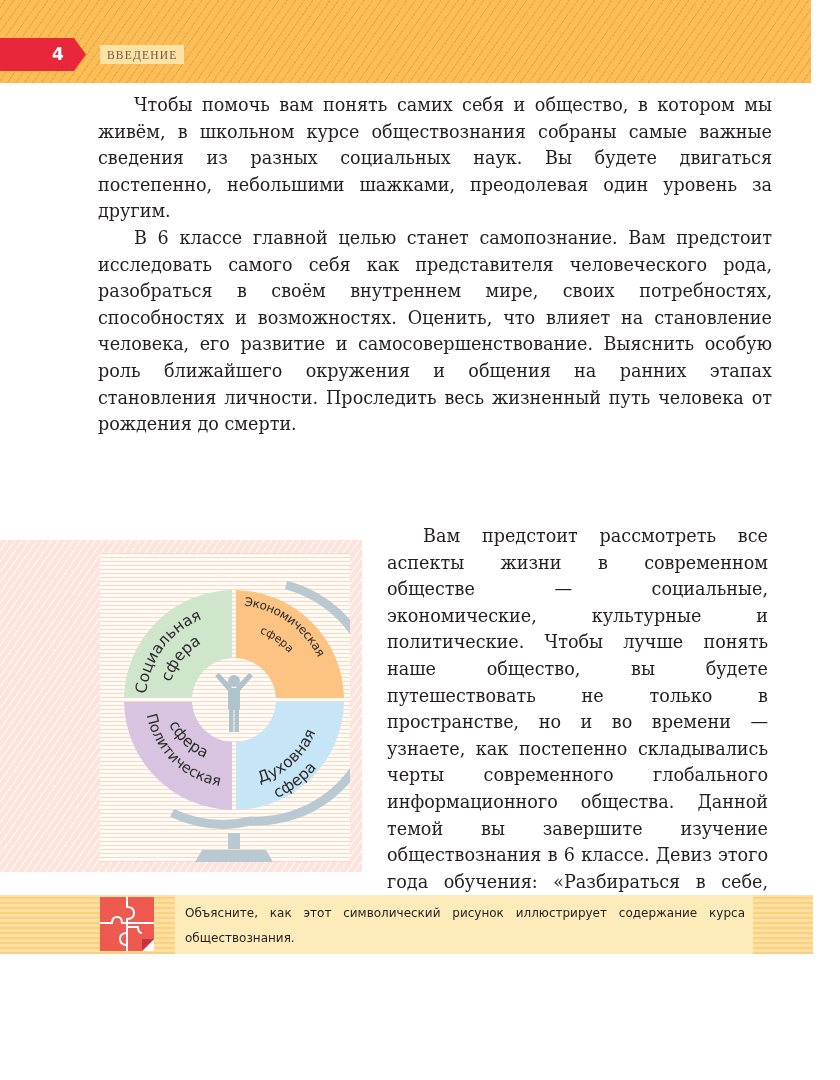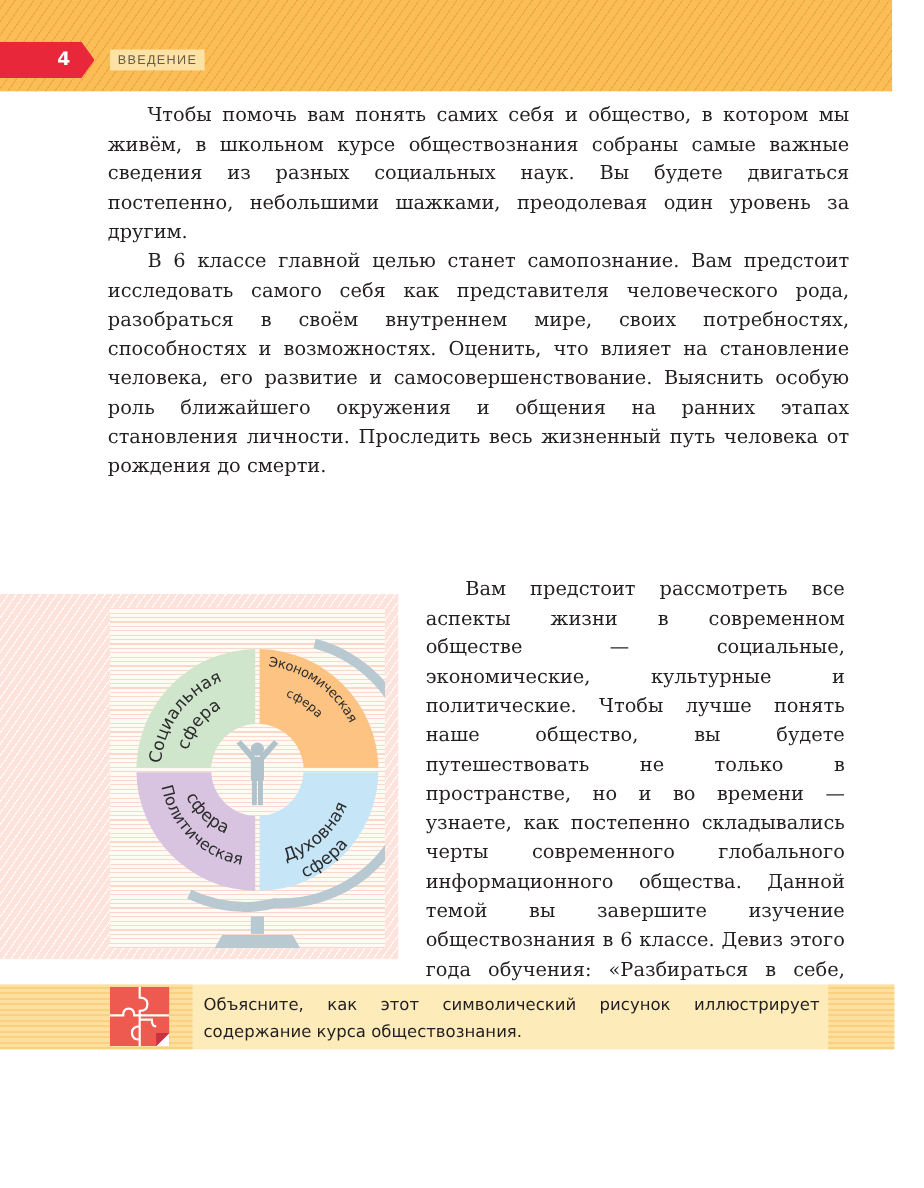--- a/index.html
+++ b/index.html
@@ -19,21 +19,21 @@
     background: #e8273a;
     clip-path: polygon(0 0, 74px 0, 86px 50%, 74px 100%, 0 100%);
   }
   .page-number {
     position: absolute; left: 52px; top: 0; height: 33px; line-height: 33px;
     color: #fff; font-family: "DejaVu Sans", sans-serif; font-weight: bold; font-size: 17px;
   }
   .section-label {
     position: absolute; left: 100px; top: 45px; height: 19px; padding: 0 7px;
     background: #fde2a6; color: #6b5a47;
-    font-family: Liberation Sans, sans-serif; font-size: 11.5px; letter-spacing: 1.2px; line-height: 20px;
+    font-family: Liberation Serif, serif; font-size: 11.5px; letter-spacing: 1.2px; line-height: 20px;
   }
   .body-text {
     position: absolute; left: 98px; top: 92px; width: 674px;
     font-size: 17.6px; line-height: 26.6px; text-align: justify;
   }
   .body-text p { margin: 0; text-indent: 36px; }
   .right-text {
     position: absolute; left: 383px; top: 519px; width: 389px;
     font-size: 17.6px; line-height: 26.6px; text-align: justify;
   }
@@ -59,21 +59,21 @@
     background-image: repeating-linear-gradient(0deg, #fbd081 0 2px, transparent 2px 5px);
   }
   .task-stripes-right {
     position: absolute; right: 0; top: 0; width: 60px; height: 59px;
     background-color: #fde0a0;
     background-image: repeating-linear-gradient(0deg, #fbd081 0 2px, transparent 2px 5px);
   }
   .puzzle-icon { position: absolute; left: 100px; top: 2px; }
   .task-text {
     position: absolute; left: 185px; top: 6px; width: 560px;
-    font-family: "DejaVu Sans", sans-serif; font-size: 15px; line-height: 25px;
+    font-family: "DejaVu Sans", sans-serif; font-size: 12px; line-height: 25px;
     color: #231f20; text-align: justify;
   }
 </style>
 </head>
 <body>
 
 <div class="header-band">
   <div class="page-badge">
     <span class="page-number">4</span>
   </div>

